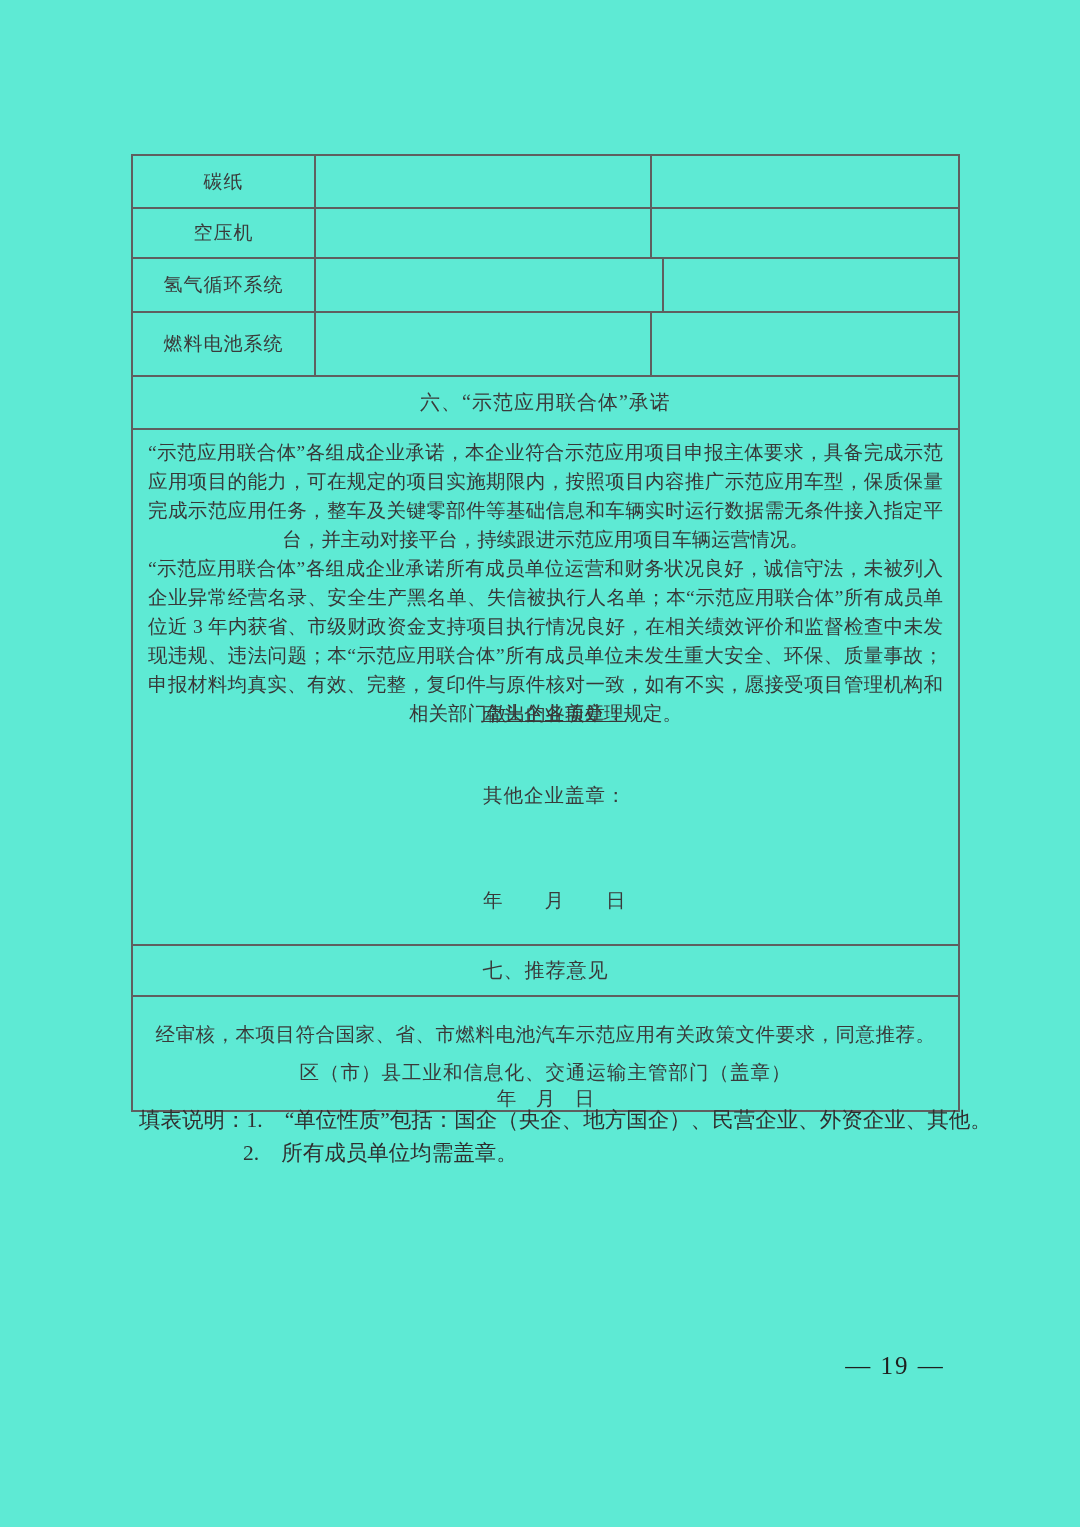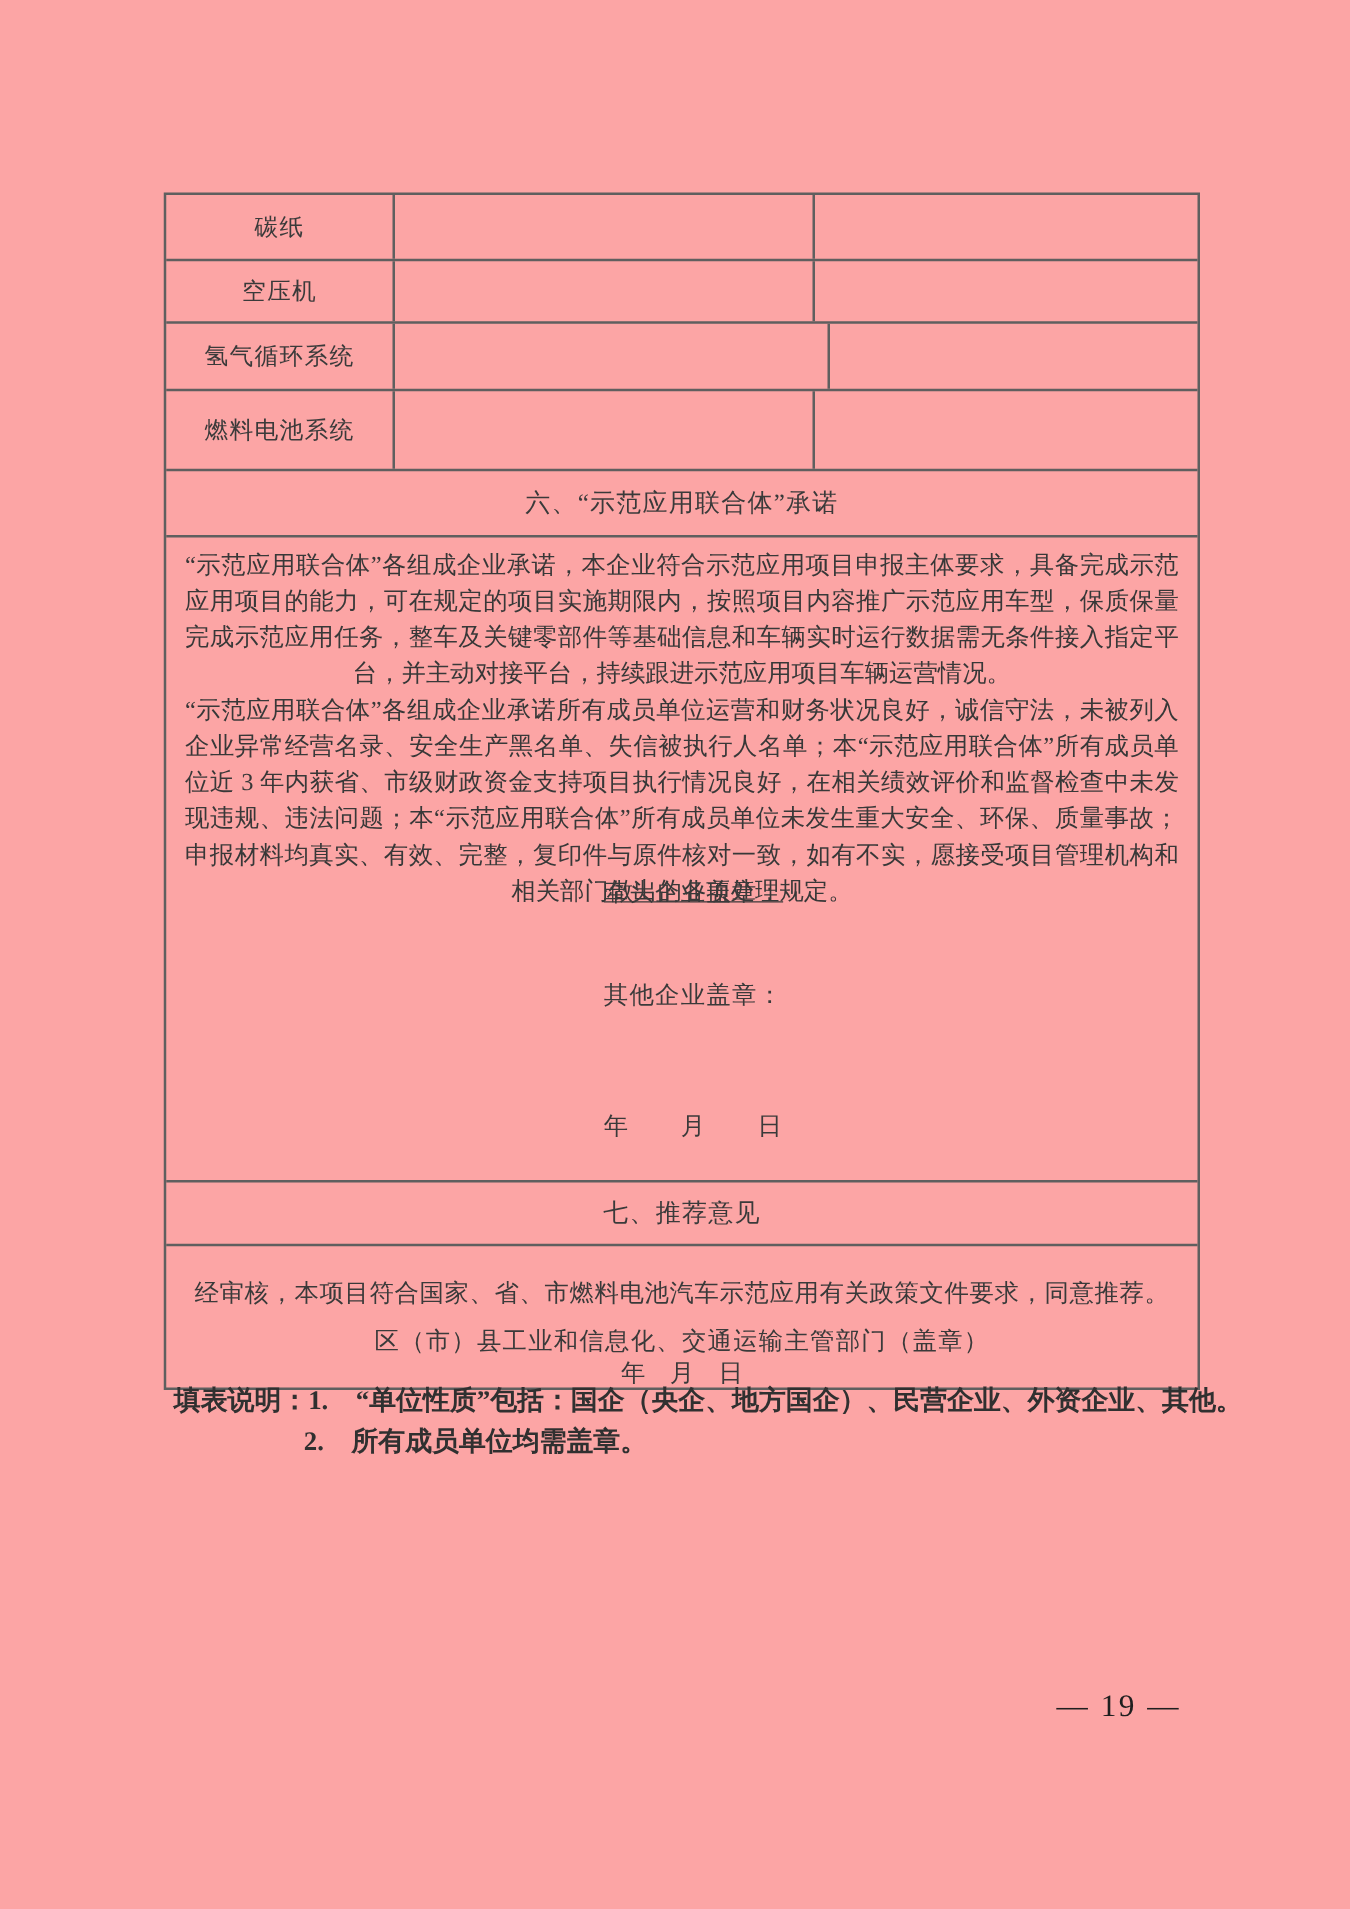--- a/index.html
+++ b/index.html
@@ -1,21 +1,21 @@
 <!DOCTYPE html>
 <html lang="zh"><head>
 <meta charset="utf-8">
 <style>
   * { box-sizing: border-box; margin: 0; padding: 0; }
   html, body { background: #ffffff; }
   .page {
     position: relative;
     width: 1080px;
     height: 1527px;
-    background: #fca5a5;
+    background: #5eead4;
     font-family: "Liberation Serif", "DejaVu Serif", serif;
     color: #3a3a3a;
     overflow: hidden;
   }
 
   
   .doc-table {
     position: absolute;
     left: 131px;
     top: 154px;
@@ -105,21 +105,21 @@
     font-size: 19.5px;
     white-space: pre;
   }
 
   
   .notes {
     position: absolute;
     left: 139px;
     top: 1104px;
     width: 830px;
-    font-weight: bold;
+    font-weight: normal;
     color: #303030;
     font-size: 21.5px;
     line-height: 33px;
   }
   .notes-row { display: flex; align-items: baseline; }
   .notes-label { white-space: nowrap; }
   .notes-num { margin-right: 22px; white-space: nowrap; }
   .notes-num2 { margin-left: 104px; margin-right: 22px; white-space: nowrap; }
   .notes-text { white-space: nowrap; }
 

